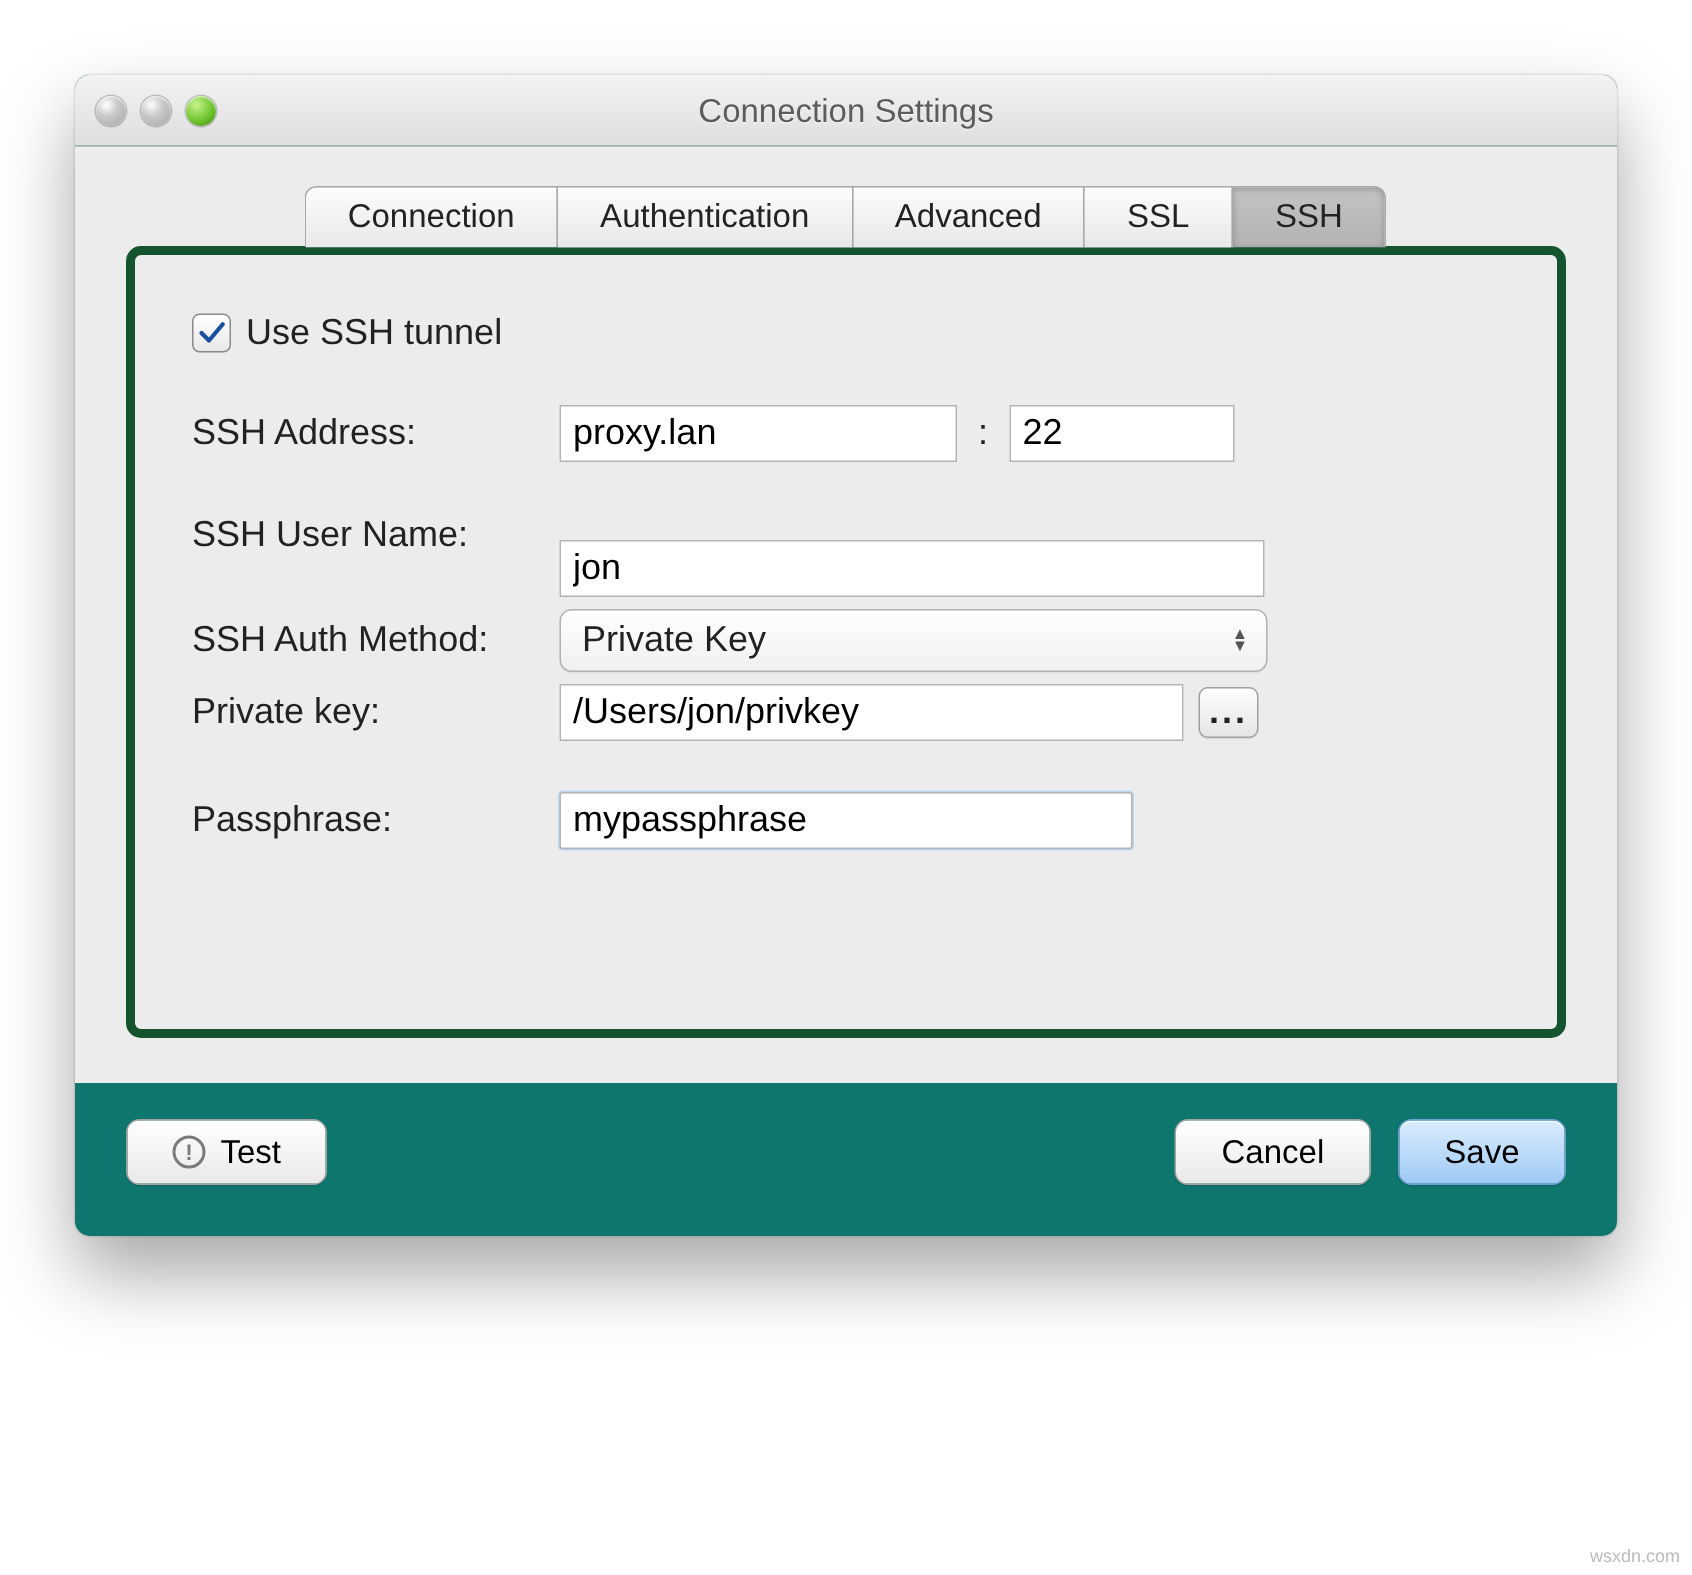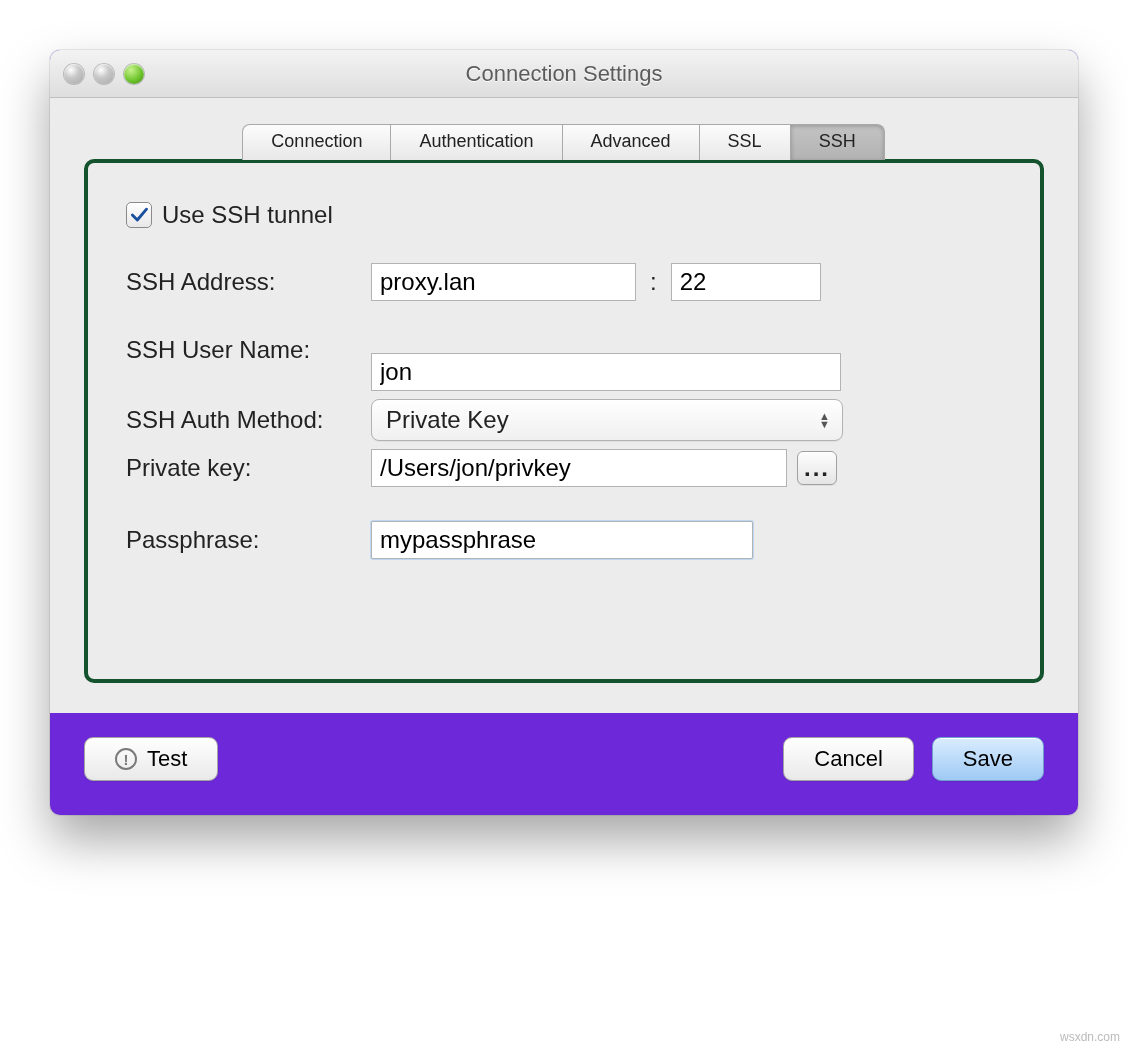--- a/index.html
+++ b/index.html
@@ -9,21 +9,21 @@
       background: #fff;
       width: 1128px;
       height: 1050px;
       padding: 50px;
       color: #222;
     }
     .window {
       width: 100%;
       border-radius: 10px;
       box-shadow: 0 25px 50px rgba(0,0,0,0.35), 0 0 0 1px rgba(0,0,0,0.08);
-      background: #6d28d9;
+      background: #0f766e;
       overflow: hidden;
     }
     .titlebar {
       height: 48px;
       background: linear-gradient(#f3f3f3,#dedede);
       border-bottom: 1px solid #bfbfbf;
       display: flex;
       align-items: center;
       padding: 0 14px;
       position: relative;
@@ -59,34 +59,34 @@
       margin-top: -4px;
       position: relative;
       z-index: 2;
     }
     .tab {
       padding: 6px 28px 8px;
       background: linear-gradient(#fcfcfc,#e8e8e8);
       border: 1px solid #a9a9a9;
       border-bottom: none;
       margin-left: -1px;
-      font-size: 18px;
+      font-size: 22px;
       color: #222;
       cursor: default;
       border-radius: 0;
     }
     .tab:first-child { border-top-left-radius: 8px; }
     .tab:last-child  { border-top-right-radius: 8px; }
     .tab.active {
       background: linear-gradient(#c3c3c3,#b3b3b3);
       color: #232323;
       box-shadow: inset 0 1px 4px rgba(0,0,0,0.25);
     }
     .pane {
-      border: 4px solid #14532d;
+      border: 6px solid #14532d;
       border-radius: 10px;
       background: #ececec;
       padding: 38px 38px 120px;
       margin-top: -1px;
       position: relative;
       z-index: 1;
     }
     .checkrow {
       display: flex; align-items: center; gap: 10px;
       margin-bottom: 34px;

